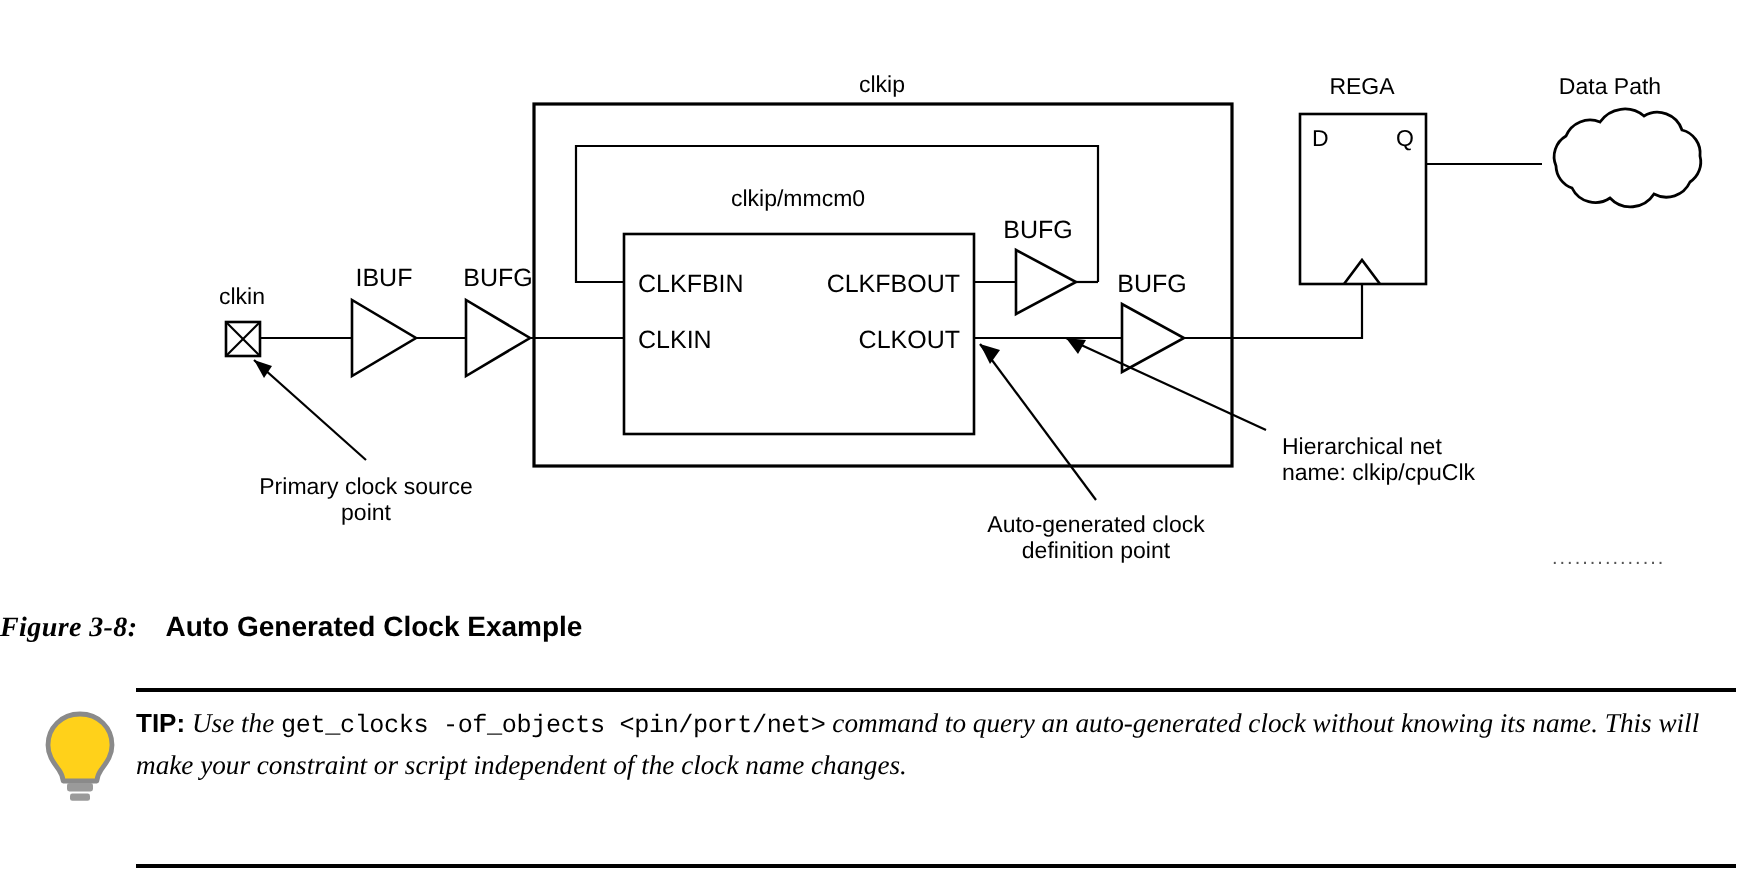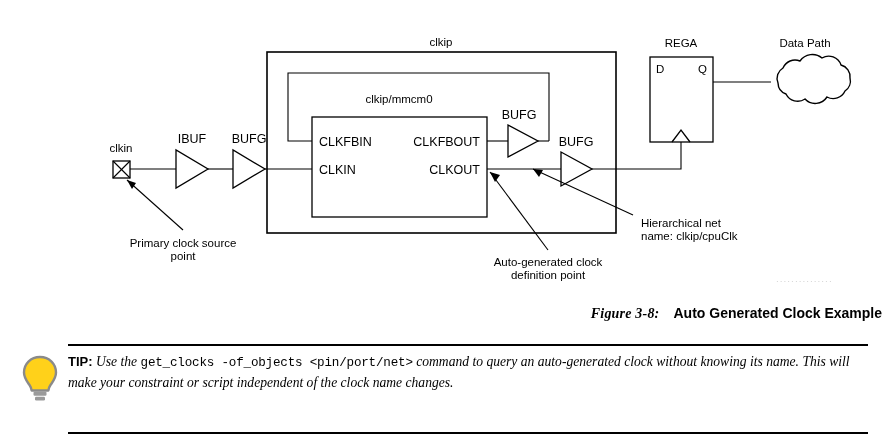--- a/index.html
+++ b/index.html
@@ -13,21 +13,21 @@
   .lbl-sm{font-size:11.5px;}
   .pin{font-size:12.5px;}
   .note{font-size:11.5px;}
   .wire{stroke:#000;stroke-width:1.1;fill:none;}
   .boxln{stroke:#000;stroke-width:1.6;fill:none;}
   .boxln-thin{stroke:#000;stroke-width:1.3;fill:none;}
   .lead{stroke:#000;stroke-width:1.1;fill:none;}
   .cloud{stroke:#000;stroke-width:1.4;fill:#fff;}
 
   .caption{position:absolute;left:0;top:305px;width:882px;
-           text-align:right;font-size:13.5px;}
+           text-align:left;font-size:13.5px;}
   .caption .fig{font-style:italic;font-weight:bold;font-family:"Liberation Serif",serif;
                 font-size:14px;letter-spacing:.2px;}
   .caption .ttl{font-weight:bold;font-size:14px;margin-left:14px;}
 
   .rule{position:absolute;left:68px;width:800px;height:2px;background:#000;}
   .rule.top{top:344px;}
   .rule.bot{top:432px;}
 
   .tipwrap{position:absolute;left:68px;top:352px;width:802px;}
   .tiptext{font-family:"Liberation Serif",serif;font-style:italic;

